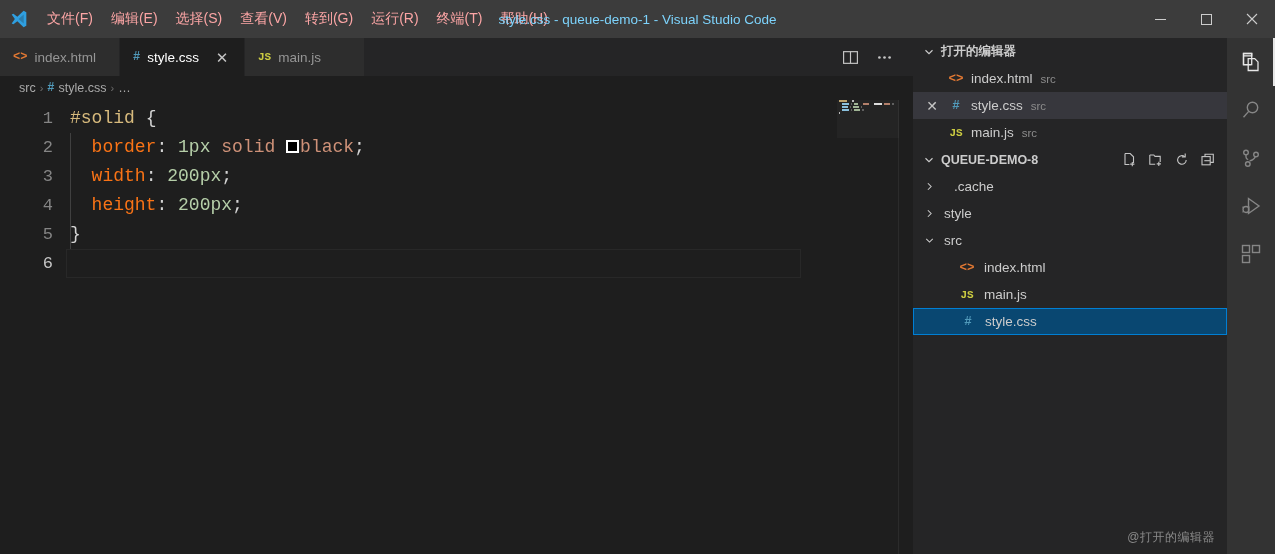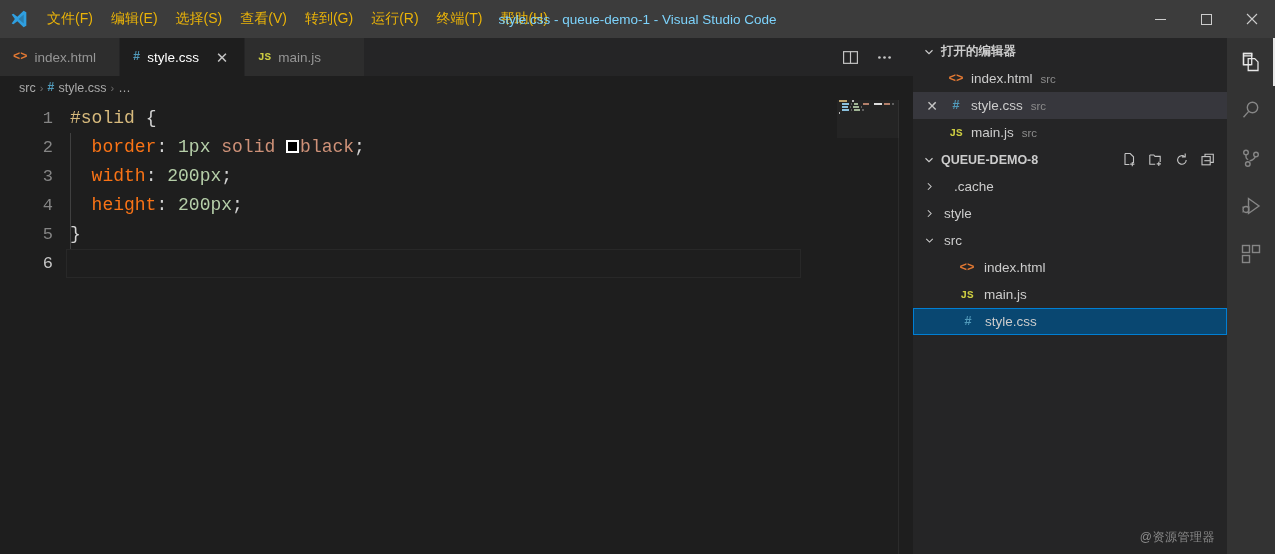--- a/index.html
+++ b/index.html
@@ -14,21 +14,21 @@
 
   
   .titlebar {
     height: 38px; background: #3c3c3c; color: #cccccc;
     display: flex; align-items: center; flex: 0 0 38px;
     position: relative; z-index: 5;
   }
   .vs-logo { width: 38px; height: 38px; display: flex; align-items: center; justify-content: center; }
   .menu { display: flex; align-items: center; height: 38px; }
   .menu-item {
-    font-size: 14px; color: #eab308; padding: 0 9px; height: 23px;
+    font-size: 14px; color: #fca5a5; padding: 0 9px; height: 23px;
     display: flex; align-items: center; white-space: nowrap; cursor: default;
   }
   .title-text {
     position: absolute; left: 0; right: 0; text-align: center;
     font-size: 13.5px; color: #7dd3fc; pointer-events: none;
   }
   .win-controls { margin-left: auto; display: flex; height: 38px; position: relative; z-index: 2; }
   .win-btn { width: 46px; height: 38px; display: flex; align-items: center; justify-content: center; }
 
   
@@ -414,21 +414,21 @@
             <span class="file-icon icon-js">JS</span>
             <span style="margin-left: 4px;">main.js</span>
           </div>
           <div class="tree-row selected" style="padding-left: 24px;">
             <span class="tw"></span>
             <span class="file-icon icon-css">#</span>
             <span style="margin-left: 4px;">style.css</span>
           </div>
         </div>
 
-      <div class="watermark">@资源管理器</div>
+      <div class="watermark">@打开的编辑器</div>
     </div>
 
     <div class="activitybar">
       <div class="ab-item active">
         <svg width="24" height="24" viewBox="0 0 24 24">
           <path d="M4.5 3.5 h8.2 v2.3 h-8.2 z M4.5 3.5 v11.2 h7.2" fill="none" stroke="currentColor" stroke-width="1.3"></path>
           <rect x="4.5" y="3.5" width="8.2" height="11.2" fill="none" stroke="currentColor" stroke-width="1.3"></rect>
           <path d="M9.2 8.6 h6.5 l3.3 3.3 v8.6 h-9.8 z" fill="none" stroke="currentColor" stroke-width="1.3"></path>
         </svg>
       </div>

